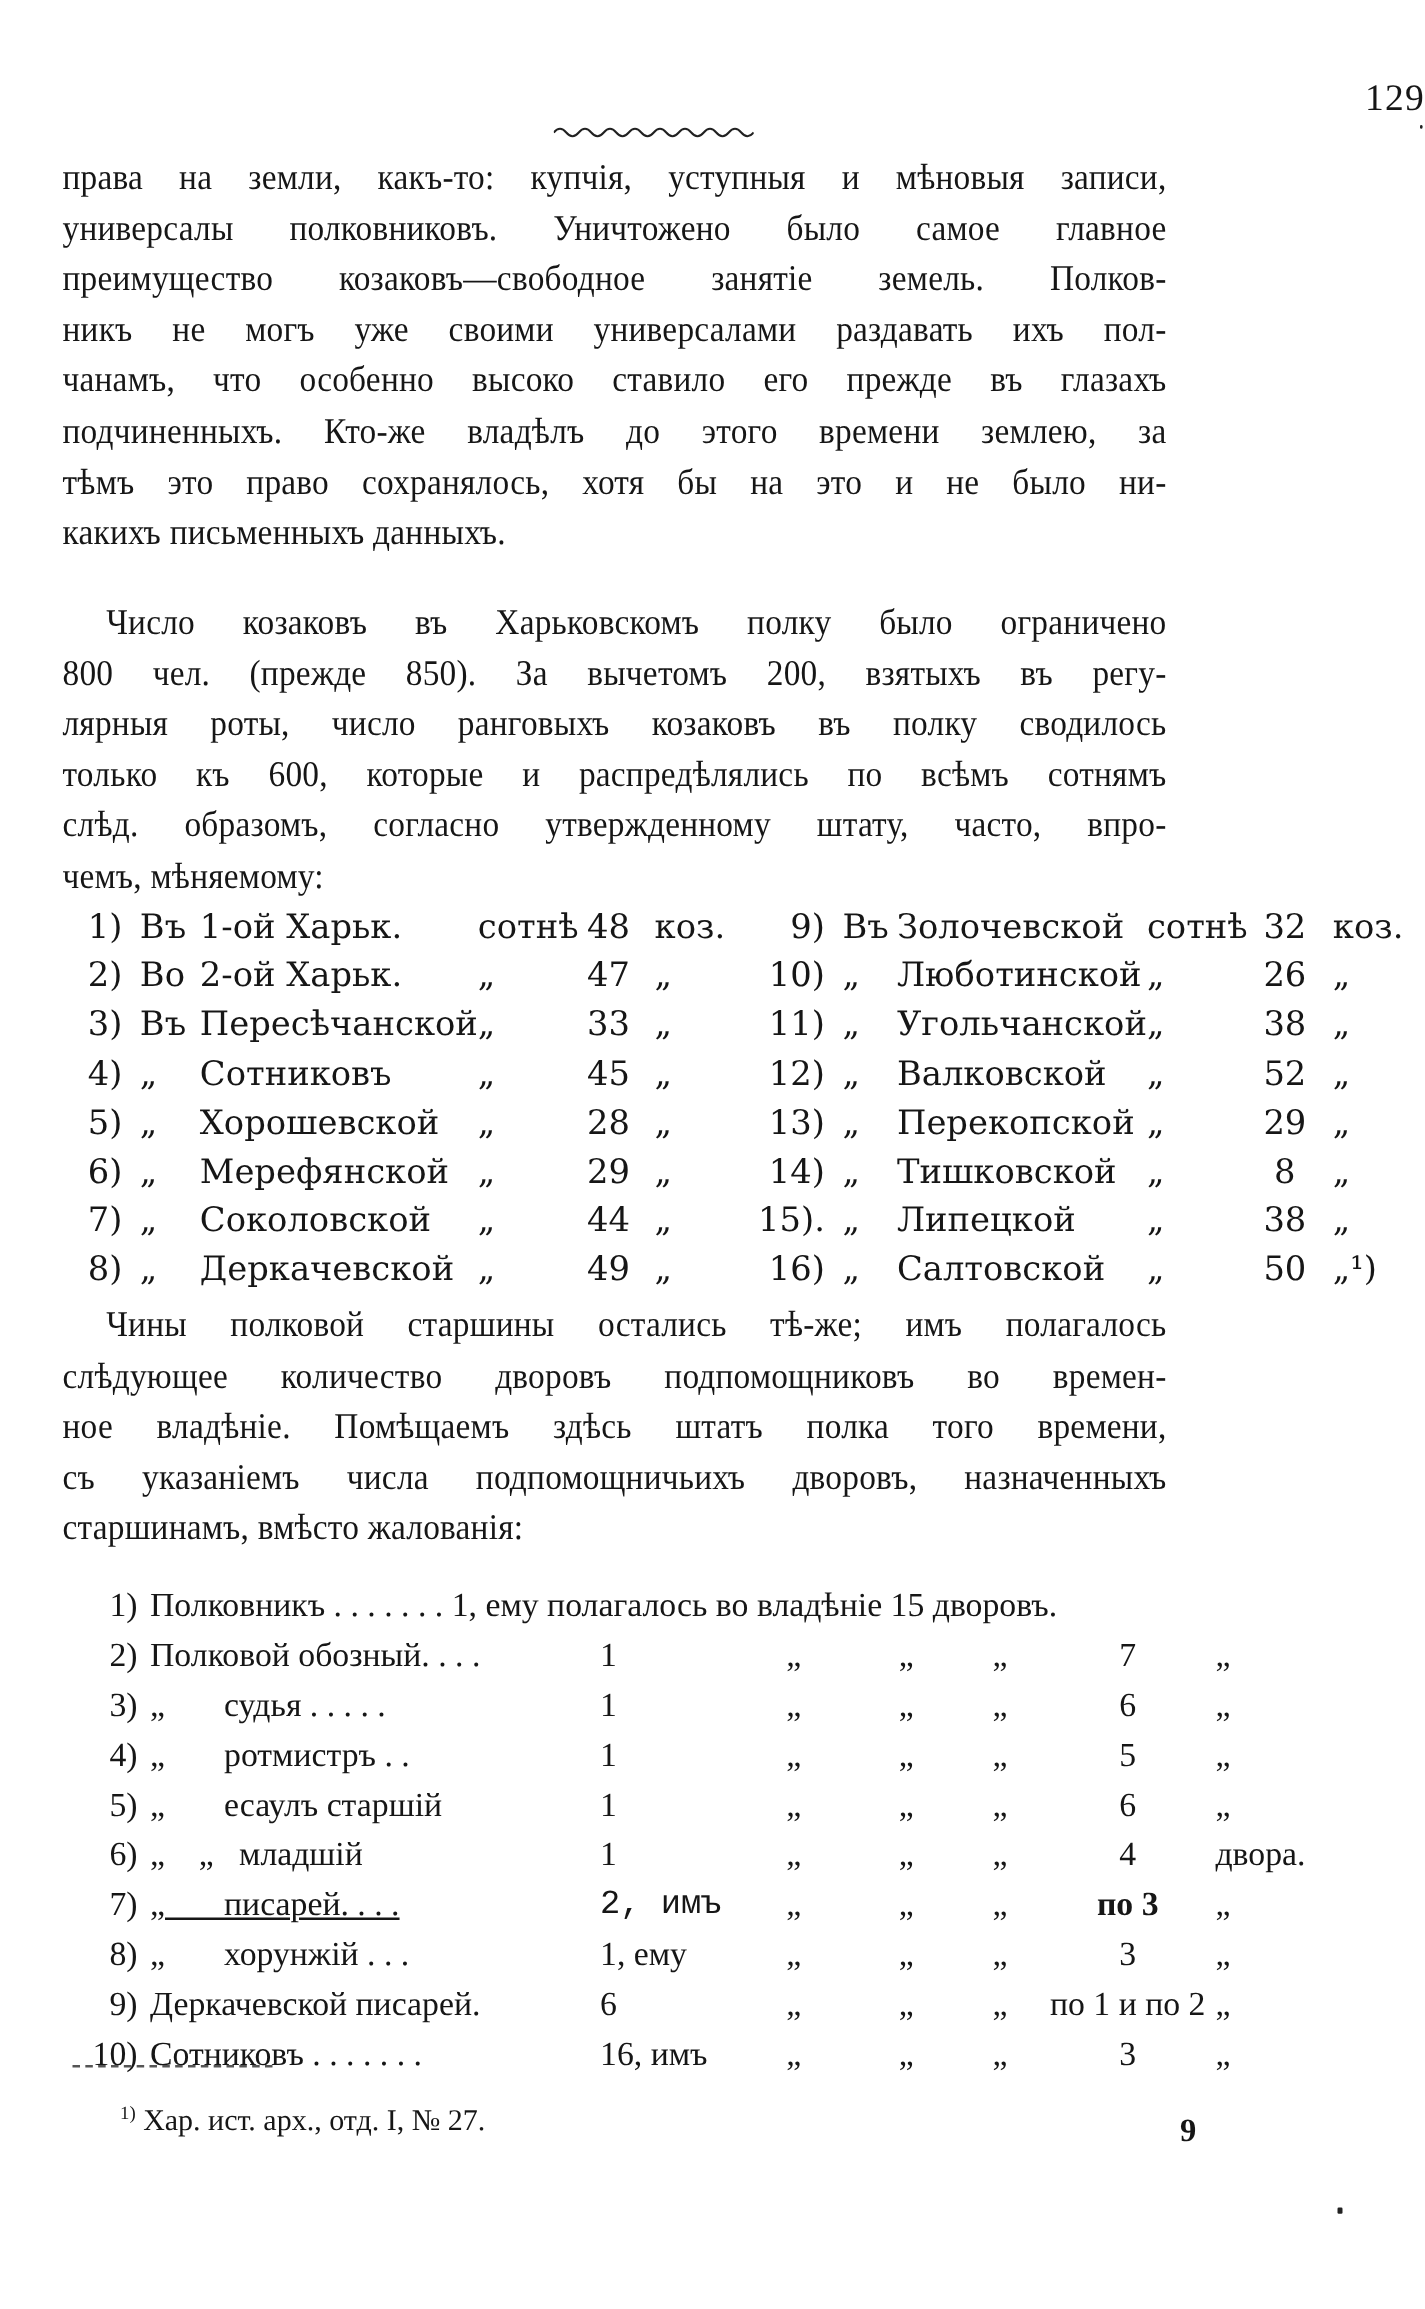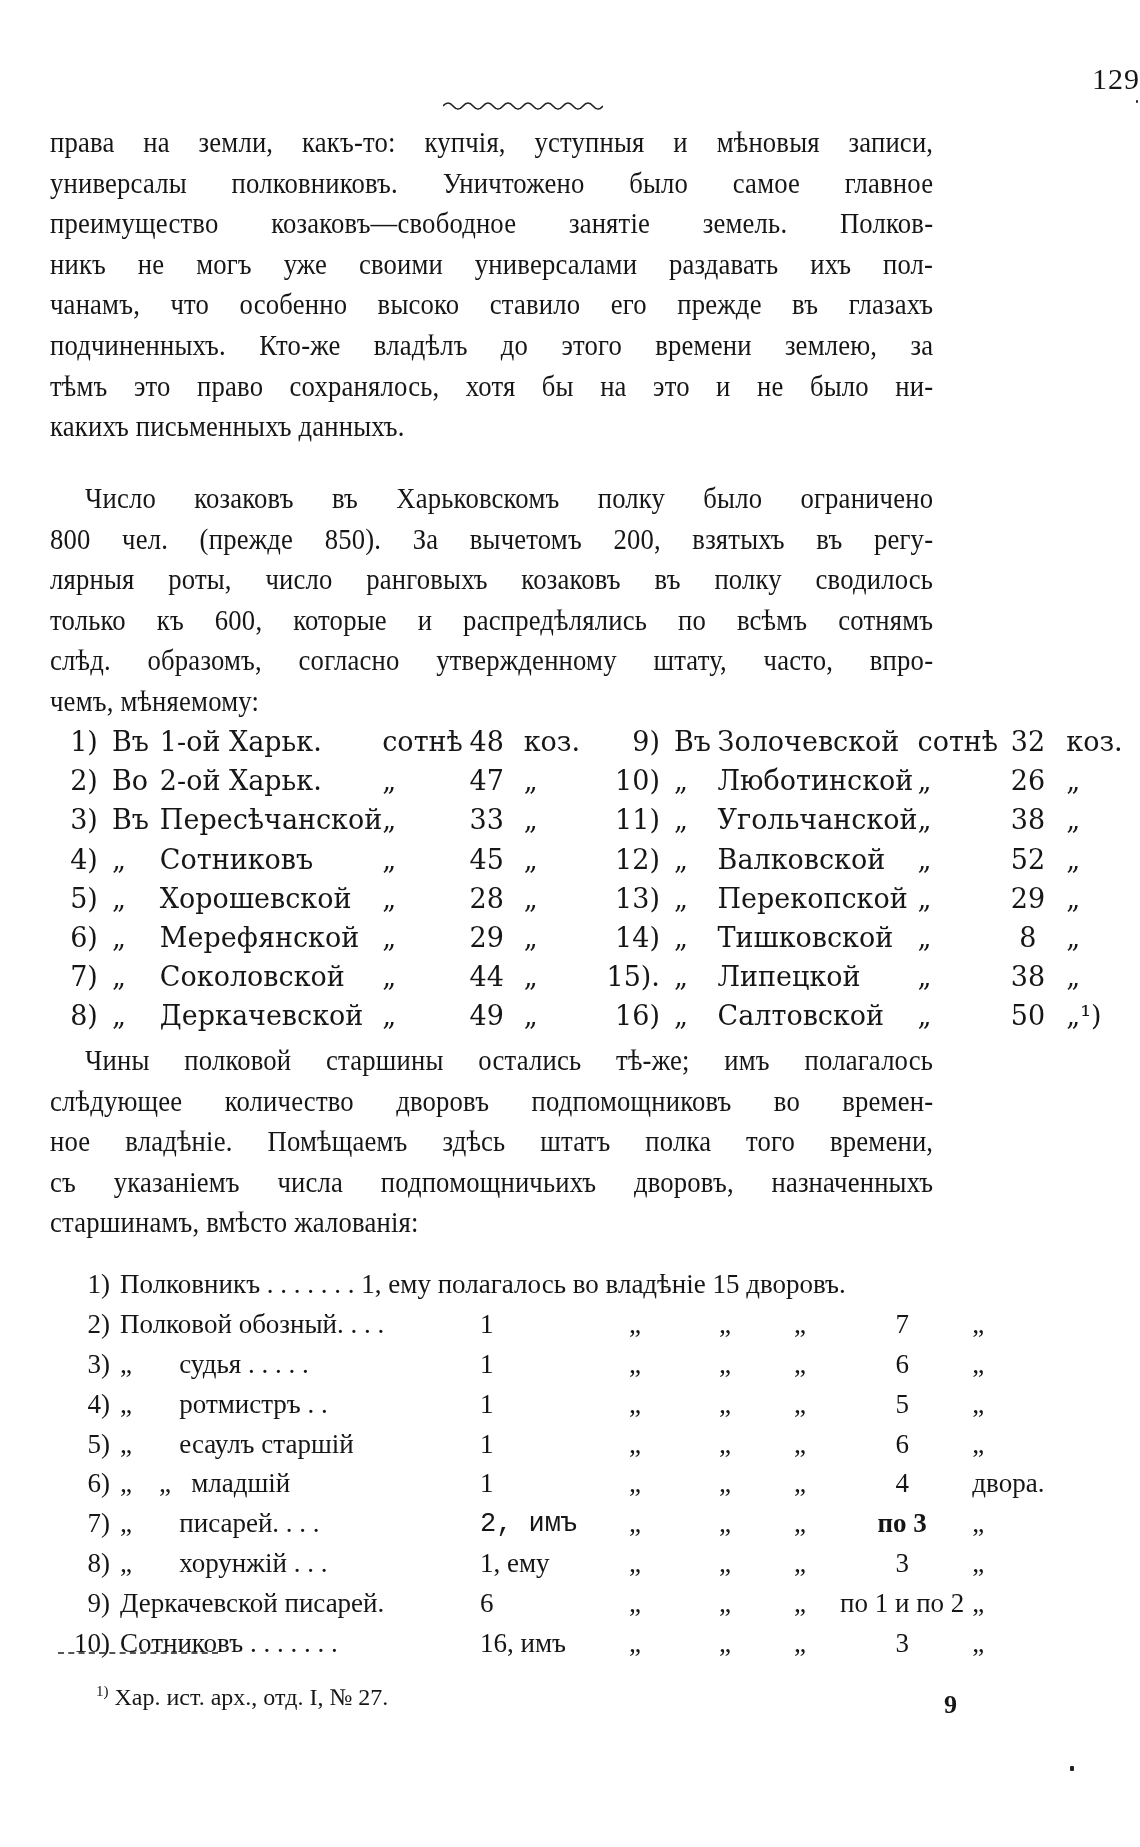--- a/index.html
+++ b/index.html
@@ -280,21 +280,21 @@
         <td class="s-pos" style="white-space: pre;">„    „   младшій</td>
         <td class="s-cnt" style="white-space: pre;">1</td>
         <td class="s-d1" style="white-space: pre;">„</td>
         <td class="s-d2" style="white-space: pre;">„</td>
         <td class="s-d3" style="white-space: pre;">„</td>
         <td class="s-qty" style="white-space: pre;">4</td>
         <td class="s-unit" style="white-space: pre;">двора.</td>
       </tr>
       <tr>
         <td class="s-num" style="white-space: pre;">7)</td>
-        <td class="s-pos" style="white-space: pre;">„       писарей. . . .</td>
+        <td class="s-pos" style="white-space: pre; text-decoration: underline;">„       писарей. . . .</td>
         <td class="s-cnt" style="white-space: pre; font-family: Liberation Mono, monospace;">2, имъ</td>
         <td class="s-d1" style="white-space: pre;">„</td>
         <td class="s-d2" style="white-space: pre;">„</td>
         <td class="s-d3" style="white-space: pre;">„</td>
         <td class="s-qty" style="white-space: pre; font-weight: bold;">по 3</td>
         <td class="s-unit" style="white-space: pre;">„</td>
       </tr>
       <tr>
         <td class="s-num" style="white-space: pre;">8)</td>
         <td class="s-pos" style="white-space: pre;">„       хорунжій . . .</td>

